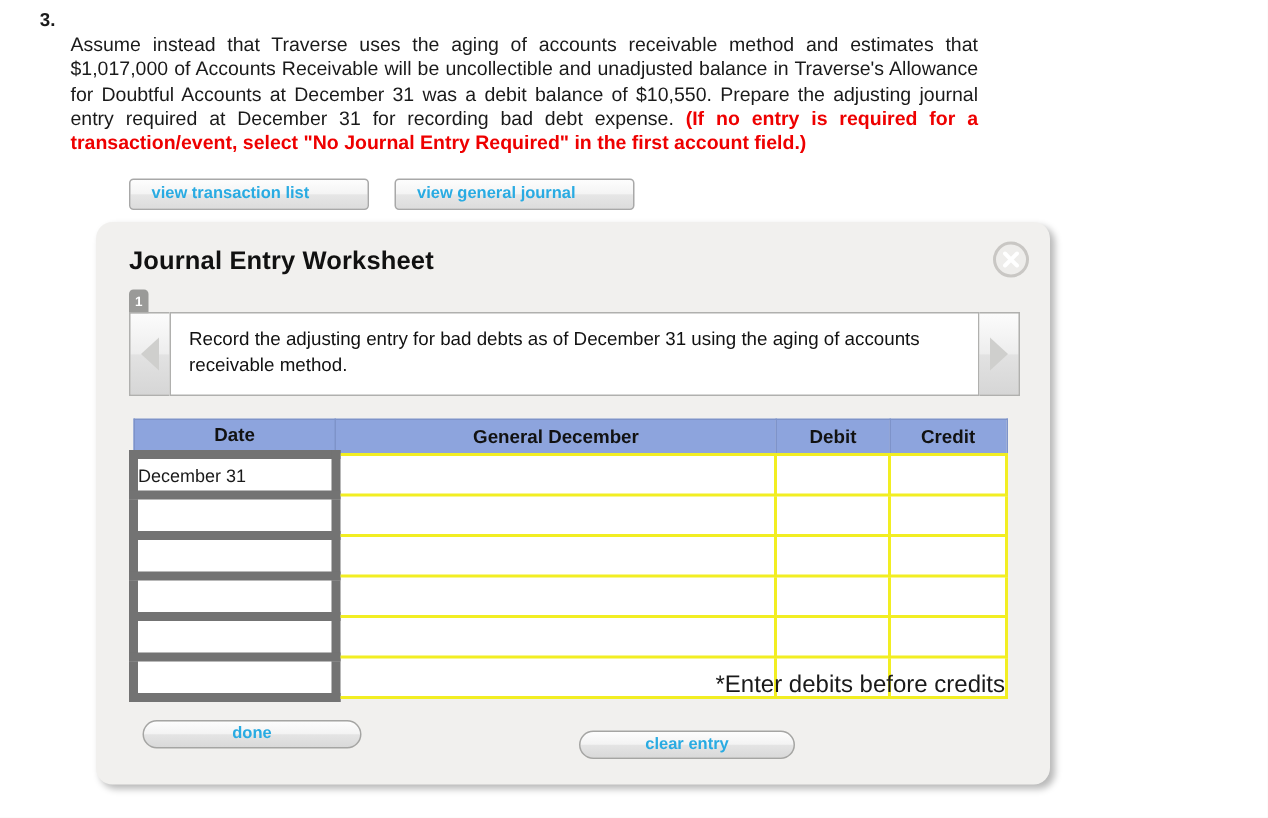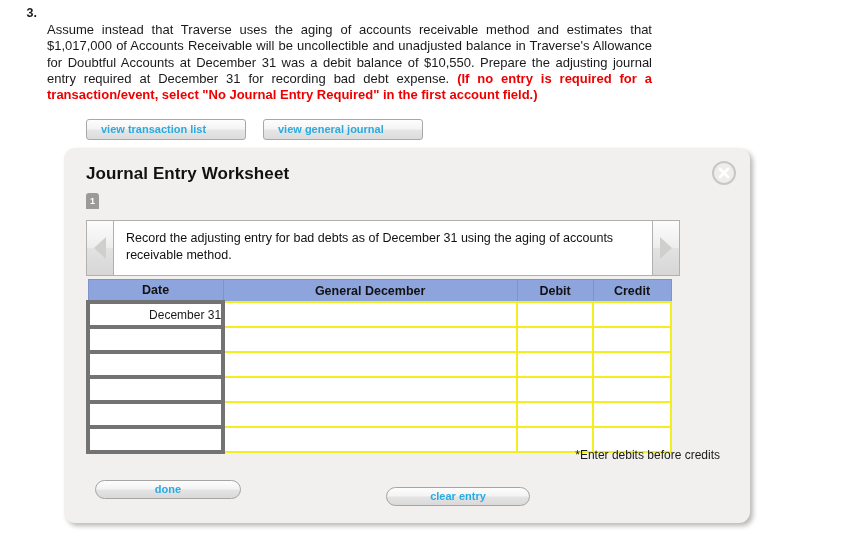--- a/index.html
+++ b/index.html
@@ -77,21 +77,21 @@
     white-space: nowrap;
   }
   #btn-transaction-list { width: 160px; }
   #btn-general-journal { width: 160px; }
 
   
   #worksheet-panel {
     position: absolute;
     left: 64px;
     top: 148px;
-    width: 686px;
+    width: 636px;
     height: 375px;
     background: #f1f0ee;
     border-radius: 11px;
     box-shadow: 3px 3px 5px rgba(0,0,0,0.28);
     box-sizing: border-box;
   }
 
   #panel-title {
     position: absolute;
     left: 22px;
@@ -132,21 +132,21 @@
     line-height: 16px;
     text-align: center;
     border-radius: 3px 3px 0 0;
     cursor: pointer;
   }
 
   
   #instruction-nav {
     position: absolute;
     left: 22px;
-    top: 72px;
+    top: 60px;
     width: 594px;
     height: 56px;
     display: flex;
     box-sizing: border-box;
   }
   .nav-arrow {
     width: 27px;
     flex: 0 0 27px;
     background: linear-gradient(to bottom, #fcfcfc 0%, #ededed 50%, #e2e2e2 51%, #d6d6d6 100%);
     border: 1px solid #b0b0ae;
@@ -204,34 +204,34 @@
     background: #ffffff;
     font-size: 12px;
     color: #1a1a1a;
   }
   .col-date   { width: 130px; }
   .col-gj     { width: 283px; }
   .col-debit  { width: 73px; }
   .col-credit { width: 75px; }
 
   td.cell-date {
-    border: 4px solid #737373;
-    text-align: right;
+    border: 6px solid #737373;
+    text-align: left;
     padding-right: 6px;
   }
   td.cell-input {
     border: 2px solid #f2ee22;
     cursor: text;
   }
 
   #footnote {
     position: absolute;
     right: 30px;
     top: 300px;
-    font-size: 12px;
+    font-size: 16px;
     color: #1a1a1a;
   }
 
   
   .pill {
     position: absolute;
     height: 19px;
     line-height: 17px;
     border-radius: 10px;
     font-size: 11px;

